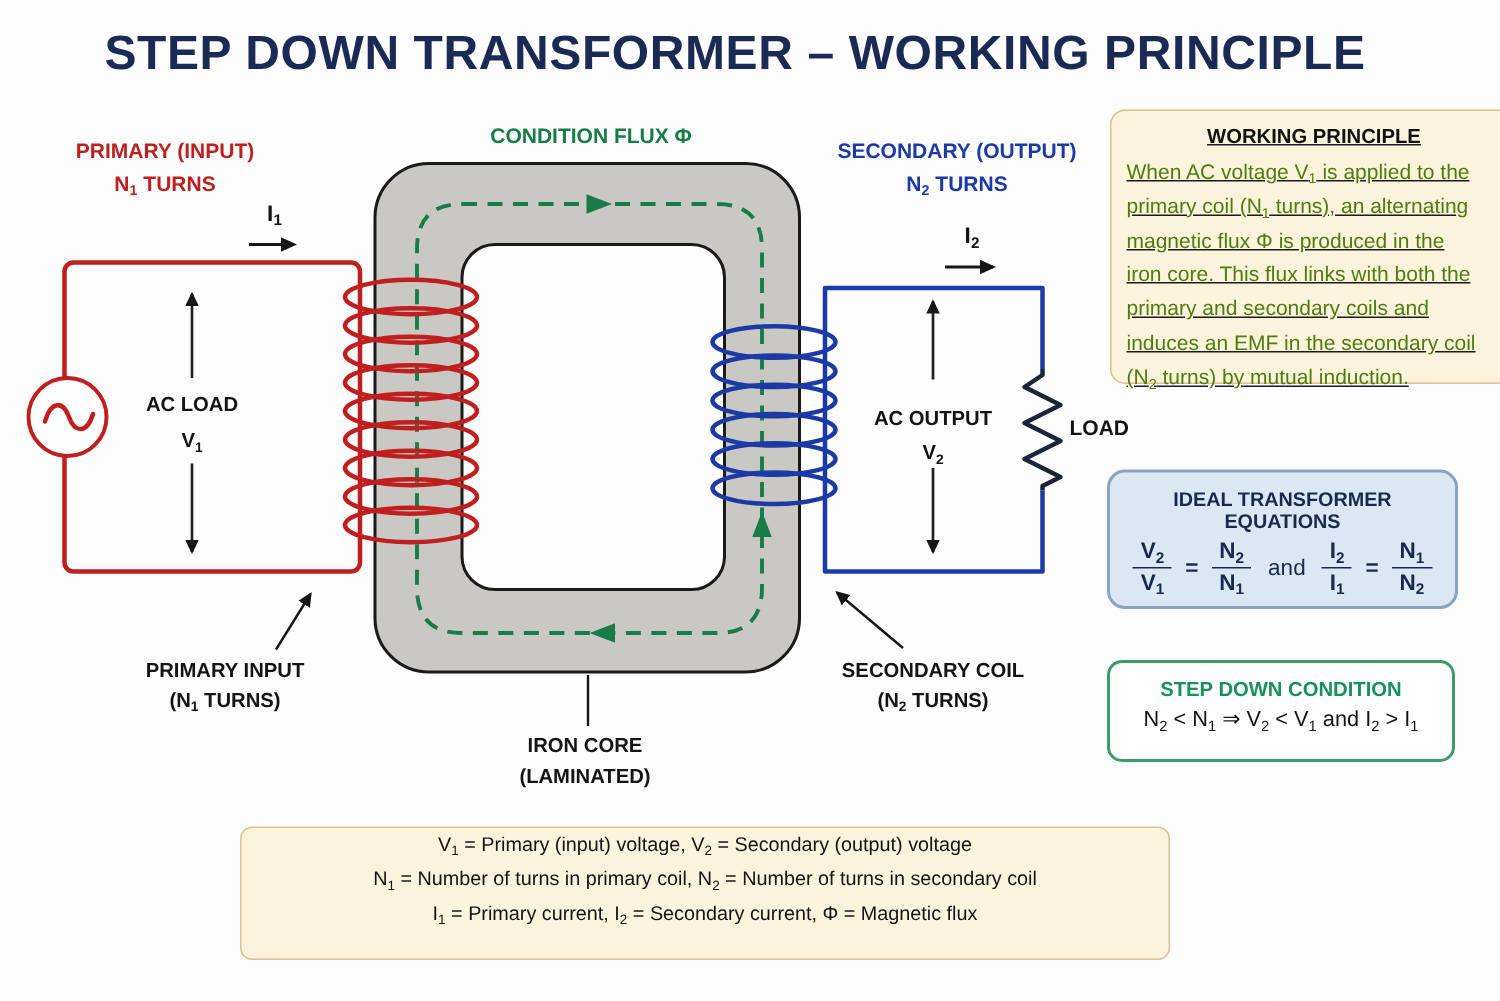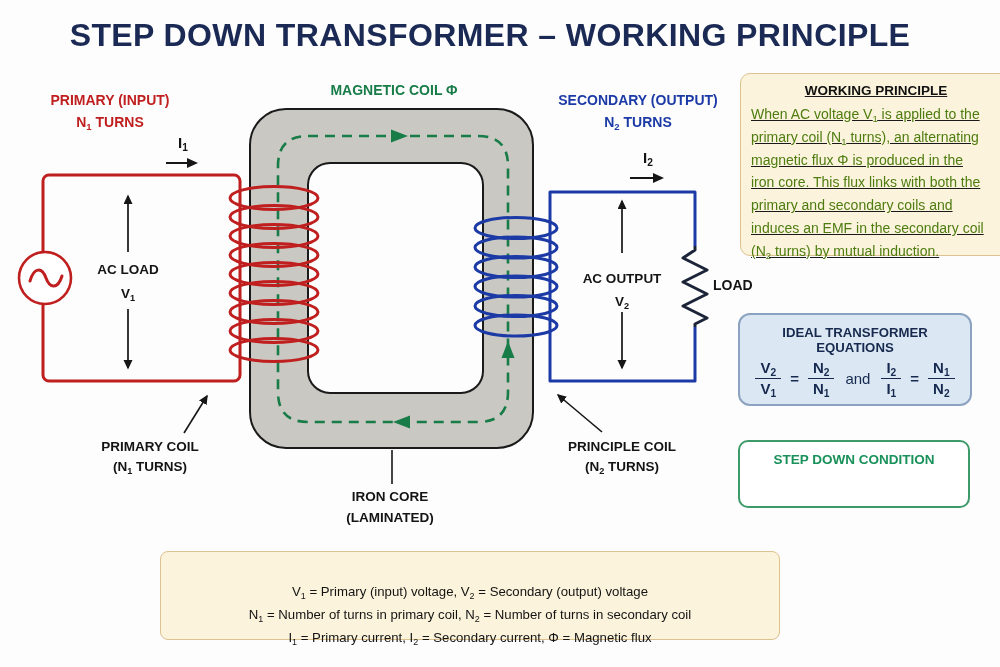--- a/index.html
+++ b/index.html
@@ -29,21 +29,21 @@
   .frac .den{padding-top:1px;}
   .eqsign{font-weight:600;}
   .andword{font-weight:400;color:#17294e;padding:0 2px;}
 
   .panel-sd{left:738px;top:440px;width:232px;height:68px;background:#ffffff;border:2px solid #3d9b6a;border-radius:10px;}
   .panel-sd h3{margin:10px 0 4px 0;text-align:center;font-size:13.5px;color:#19915a;}
   .panel-sd .cond{text-align:center;font-size:14.5px;color:#141414;}
 
   .panel-legend{left:160px;top:551px;width:620px;height:89px;background:#fbf3db;border:1.5px solid #dcc28e;border-radius:8px;}
   .panel-legend .lline{text-align:center;font-size:13.2px;color:#141414;line-height:22px;}
-  .panel-legend .wrap{padding-top:29px;}
+  .panel-legend .wrap{padding-top:0;}
 </style>
 </head>
 <body>
 
 <div class="page">
 
   <svg class="abs" style="left:0;top:0" width="1000" height="667" viewBox="0 0 1000 667">
     <defs>
       <marker id="adark" markerUnits="userSpaceOnUse" markerWidth="12" markerHeight="11" refX="9" refY="5" orient="auto">
         <path d="M0,0 L11,5 L0,10 Z" fill="#161616"></path>
@@ -112,38 +112,38 @@
 
     <line x1="184" y1="433" x2="207" y2="396" stroke="#161616" stroke-width="1.6" marker-end="url(#asmall)"></line>
     <line x1="602" y1="432" x2="558" y2="395" stroke="#161616" stroke-width="1.6" marker-end="url(#asmall)"></line>
     <line x1="392" y1="450" x2="392" y2="484" stroke="#161616" stroke-width="1.6"></line>
   </svg>
 
   <div class="abs ctr title">STEP DOWN TRANSFORMER – WORKING PRINCIPLE</div>
 
   <div class="abs ctr lbl red" style="left:110px;top:92px">PRIMARY (INPUT)</div>
   <div class="abs ctr lbl red" style="left:110px;top:114px">N<sub>1</sub> TURNS</div>
-  <div class="abs ctr lbl green" style="left:394px;top:82px">MAGNETIC COIL  Φ</div>
+  <div class="abs ctr lbl green" style="left:394px;top:82px">CONDITION FLUX  Φ</div>
   <div class="abs ctr lbl blue" style="left:638px;top:92px">SECONDARY (OUTPUT)</div>
   <div class="abs ctr lbl blue" style="left:638px;top:114px">N<sub>2</sub> TURNS</div>
 
   <div class="abs ctr currentlbl" style="left:183px;top:134px">I<sub>1</sub></div>
   <div class="abs ctr currentlbl" style="left:648px;top:149px">I<sub>2</sub></div>
 
   <div class="abs ctr blacklbl" style="left:128px;top:262px">AC LOAD</div>
   <div class="abs ctr blacklbl" style="left:128px;top:286px">V<sub>1</sub></div>
   <div class="abs ctr blacklbl" style="left:622px;top:271px">AC OUTPUT</div>
   <div class="abs ctr blacklbl" style="left:622px;top:294px">V<sub>2</sub></div>
   <div class="abs blacklbl" style="left:713px;top:277px;font-size:14px">LOAD</div>
 
-  <div class="abs ctr blacklbl" style="left:150px;top:439px">PRIMARY COIL</div>
+  <div class="abs ctr blacklbl" style="left:150px;top:439px">PRIMARY INPUT</div>
   <div class="abs ctr blacklbl" style="left:150px;top:459px">(N<sub>1</sub> TURNS)</div>
   <div class="abs ctr blacklbl" style="left:390px;top:489px">IRON CORE</div>
   <div class="abs ctr blacklbl" style="left:390px;top:510px">(LAMINATED)</div>
-  <div class="abs ctr blacklbl" style="left:622px;top:439px">PRINCIPLE COIL</div>
+  <div class="abs ctr blacklbl" style="left:622px;top:439px">SECONDARY COIL</div>
   <div class="abs ctr blacklbl" style="left:622px;top:459px">(N<sub>2</sub> TURNS)</div>
 
   <div class="panel panel-wp">
     <h3>WORKING PRINCIPLE</h3>
     <p>When AC voltage V<sub>1</sub> is applied to the primary coil (N<sub>1</sub> turns), an alternating magnetic flux Φ is produced in the iron core. This flux links with both the primary and secondary coils and induces an EMF in the secondary coil (N<sub>2</sub> turns) by mutual induction.</p>
   </div>
 
   <div class="panel panel-eq">
     <h3>IDEAL TRANSFORMER EQUATIONS</h3>
     <div class="eqrow">
@@ -164,20 +164,21 @@
       <span class="eqsign">=</span>
       <span class="frac">
         <span class="num">N<sub>1</sub></span>
         <span class="den">N<sub>2</sub></span>
       </span>
     </div>
   </div>
 
   <div class="panel panel-sd">
     <h3>STEP DOWN CONDITION</h3>
+    <div class="cond">N<sub>2</sub> &lt; N<sub>1</sub>   ⇒   V<sub>2</sub> &lt; V<sub>1</sub>   and   I<sub>2</sub> &gt; I<sub>1</sub></div>
   </div>
 
   <div class="panel panel-legend">
     <div class="wrap">
       <div class="lline">V<sub>1</sub> = Primary (input) voltage,    V<sub>2</sub> = Secondary (output) voltage</div>
       <div class="lline">N<sub>1</sub> = Number of turns in primary coil,    N<sub>2</sub> = Number of turns in secondary coil</div>
       <div class="lline">I<sub>1</sub> = Primary current,   I<sub>2</sub> = Secondary current,   Φ  = Magnetic flux</div>
     </div>
   </div>
 

